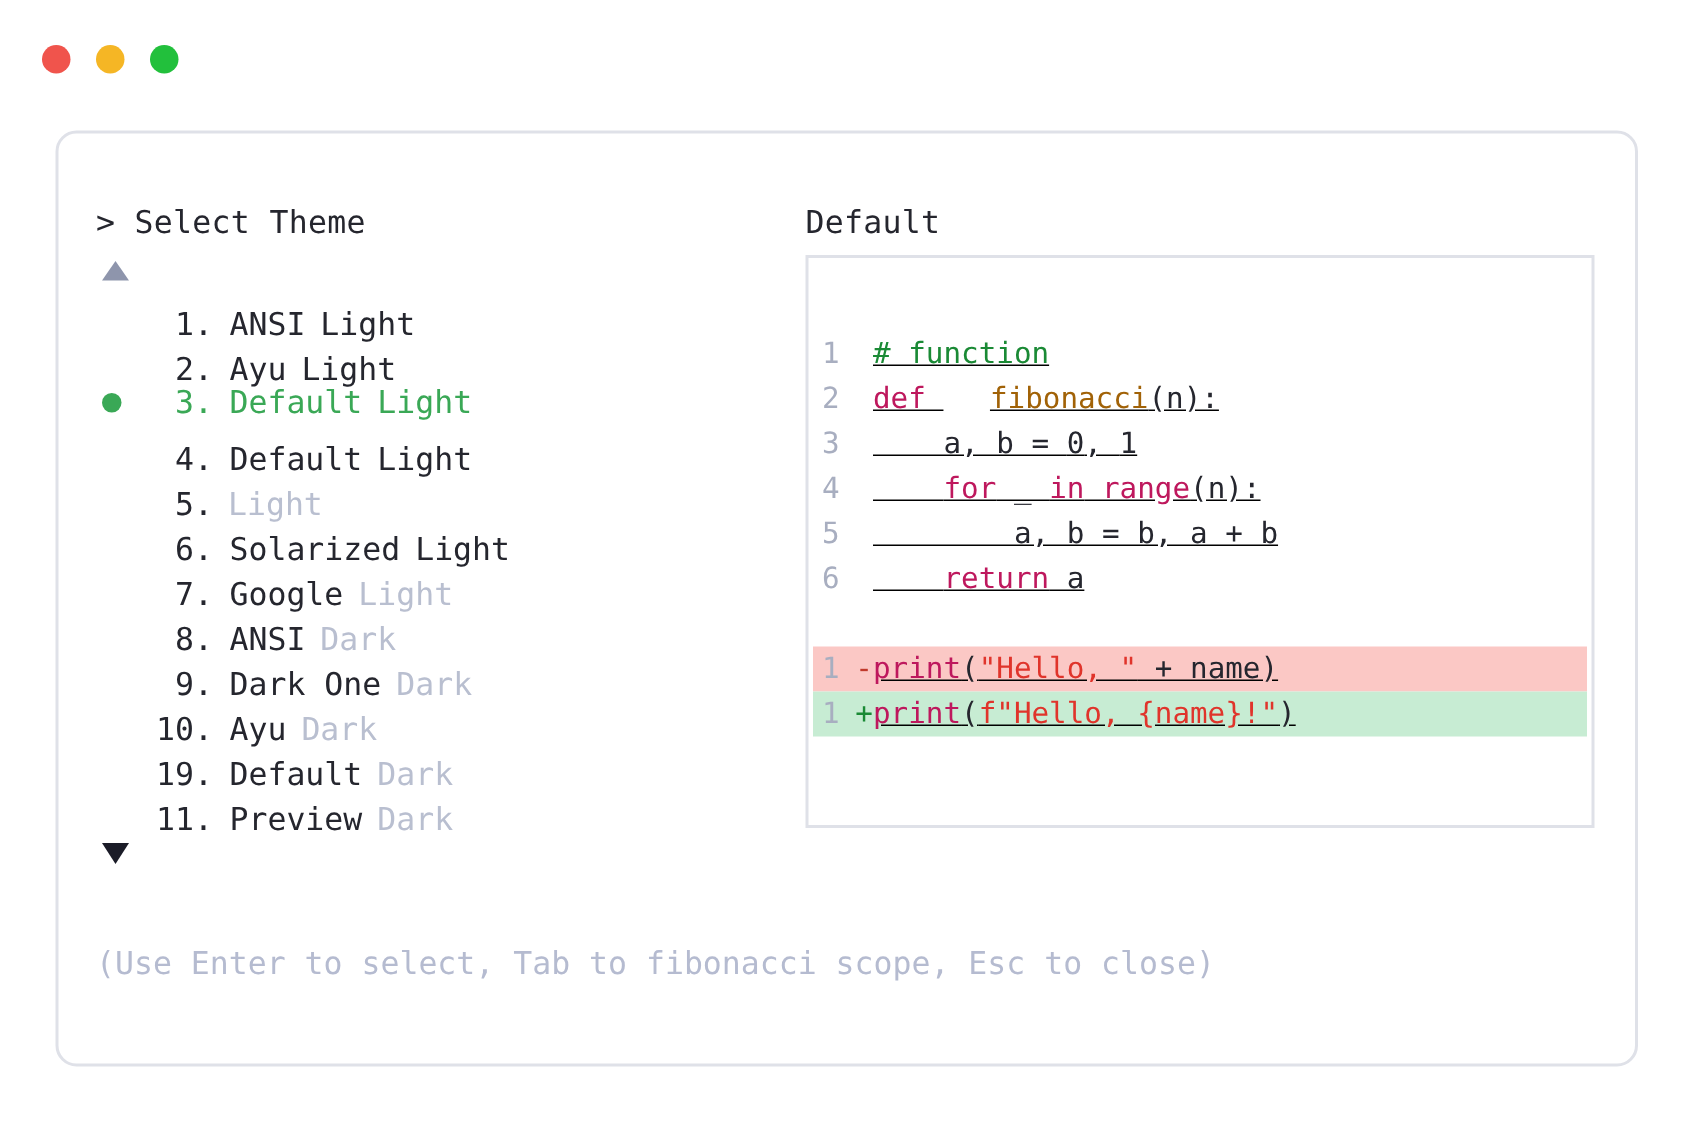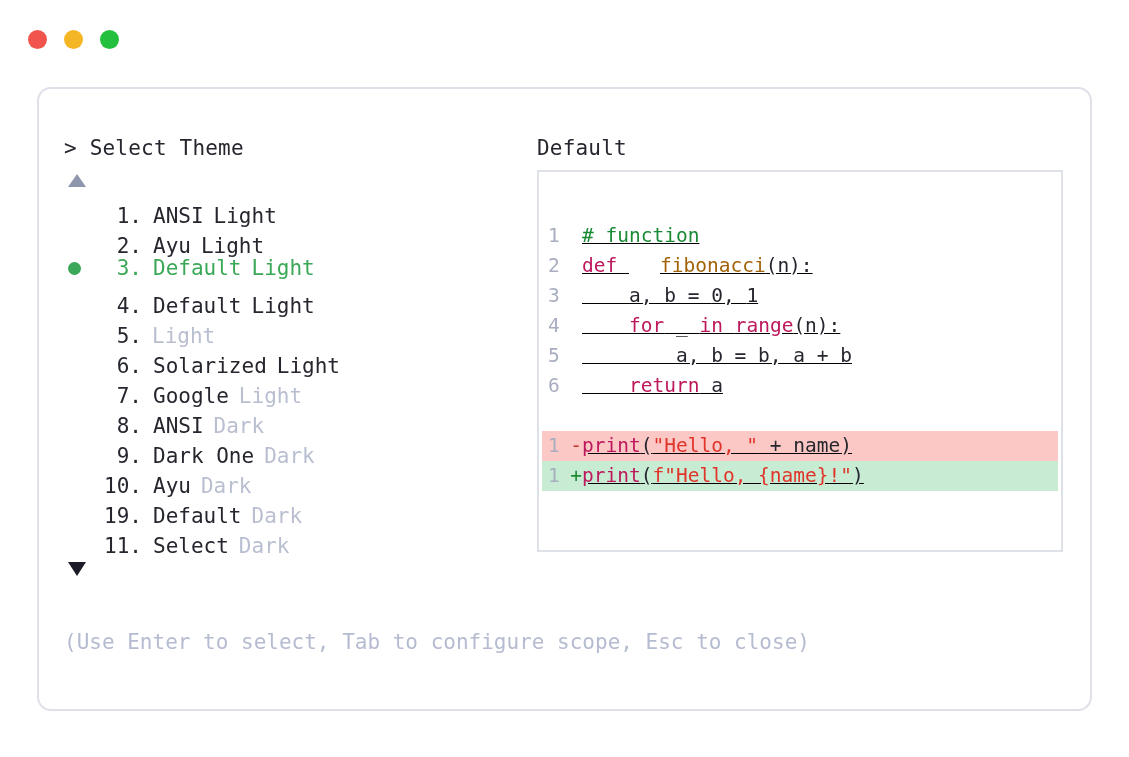--- a/index.html
+++ b/index.html
@@ -225,28 +225,28 @@
           <div class="theme-row"><div class="bullet-cell"></div><span class="idx">2.</span><span class="name">Ayu</span><span class="variant">Light</span></div>
           <div class="theme-row selected"><div class="bullet-cell"><div class="bullet"></div></div><span class="idx">3.</span><span class="name">Default</span><span class="variant">Light</span></div>
           <div class="theme-row"><div class="bullet-cell"></div><span class="idx">4.</span><span class="name">Default</span><span class="variant">Light</span></div>
           <div class="theme-row"><div class="bullet-cell"></div><span class="idx">5.</span><span class="variant muted">Light</span></div>
           <div class="theme-row"><div class="bullet-cell"></div><span class="idx">6.</span><span class="name">Solarized</span><span class="variant">Light</span></div>
           <div class="theme-row"><div class="bullet-cell"></div><span class="idx">7.</span><span class="name">Google</span><span class="variant muted">Light</span></div>
           <div class="theme-row"><div class="bullet-cell"></div><span class="idx">8.</span><span class="name">ANSI</span><span class="variant muted">Dark</span></div>
           <div class="theme-row"><div class="bullet-cell"></div><span class="idx">9.</span><span class="name">Dark One</span><span class="variant muted">Dark</span></div>
           <div class="theme-row"><div class="bullet-cell"></div><span class="idx">10.</span><span class="name">Ayu</span><span class="variant muted">Dark</span></div>
           <div class="theme-row"><div class="bullet-cell"></div><span class="idx">19.</span><span class="name">Default</span><span class="variant muted">Dark</span></div>
-          <div class="theme-row"><div class="bullet-cell"></div><span class="idx">11.</span><span class="name">Select</span><span class="variant muted">Dark</span></div>
+          <div class="theme-row"><div class="bullet-cell"></div><span class="idx">11.</span><span class="name">Preview</span><span class="variant muted">Dark</span></div>
         </div>
       <div class="scroll-arrow arrow-down"></div>
     </div>
 
     <div class="col-right">
       <div class="heading">Default</div>
       <div class="preview-box">
         <div class="code" id="code-block"><div class="code-line"><span class="lineno">1</span><span class="gutter"></span><span class="code-text"><span class="tok-com"># function</span></span></div><div class="code-line"><span class="lineno">2</span><span class="gutter"></span><span class="code-text"><span class="tok-kw">def </span><span class="tok-fn">fibonacci</span><span class="tok-pln">(n):</span></span></div><div class="code-line"><span class="lineno">3</span><span class="gutter"></span><span class="code-text"><span class="tok-pln">    a, b = </span><span class="tok-num">0</span><span class="tok-pln">, </span><span class="tok-num">1</span></span></div><div class="code-line"><span class="lineno">4</span><span class="gutter"></span><span class="code-text"><span class="tok-pln">    </span><span class="tok-kw">for</span><span class="tok-pln"> _ </span><span class="tok-kw">in</span><span class="tok-pln"> </span><span class="tok-kw">range</span><span class="tok-pln">(n):</span></span></div><div class="code-line"><span class="lineno">5</span><span class="gutter"></span><span class="code-text"><span class="tok-pln">        a, b = b, a + b</span></span></div><div class="code-line"><span class="lineno">6</span><span class="gutter"></span><span class="code-text"><span class="tok-pln">    </span><span class="tok-kw">return</span><span class="tok-pln"> a</span></span></div><div class="spacer-line"></div><div class="code-line diff-del"><span class="lineno">1</span><span class="gutter mark-del">-</span><span class="code-text"><span class="tok-kw">print</span><span class="tok-pln">(</span><span class="tok-str">"Hello, "</span><span class="tok-pln"> + name)</span></span></div><div class="code-line diff-add"><span class="lineno">1</span><span class="gutter mark-add">+</span><span class="code-text"><span class="tok-kw">print</span><span class="tok-pln">(</span><span class="tok-str">f"Hello, {name}!"</span><span class="tok-pln">)</span></span></div></div>
       </div>
     </div>
 
   </div>
 
-  <div class="hint">(Use Enter to select, Tab to configure scope, Esc to close)</div>
+  <div class="hint">(Use Enter to select, Tab to fibonacci scope, Esc to close)</div>
 </div>
 
 </body></html>

